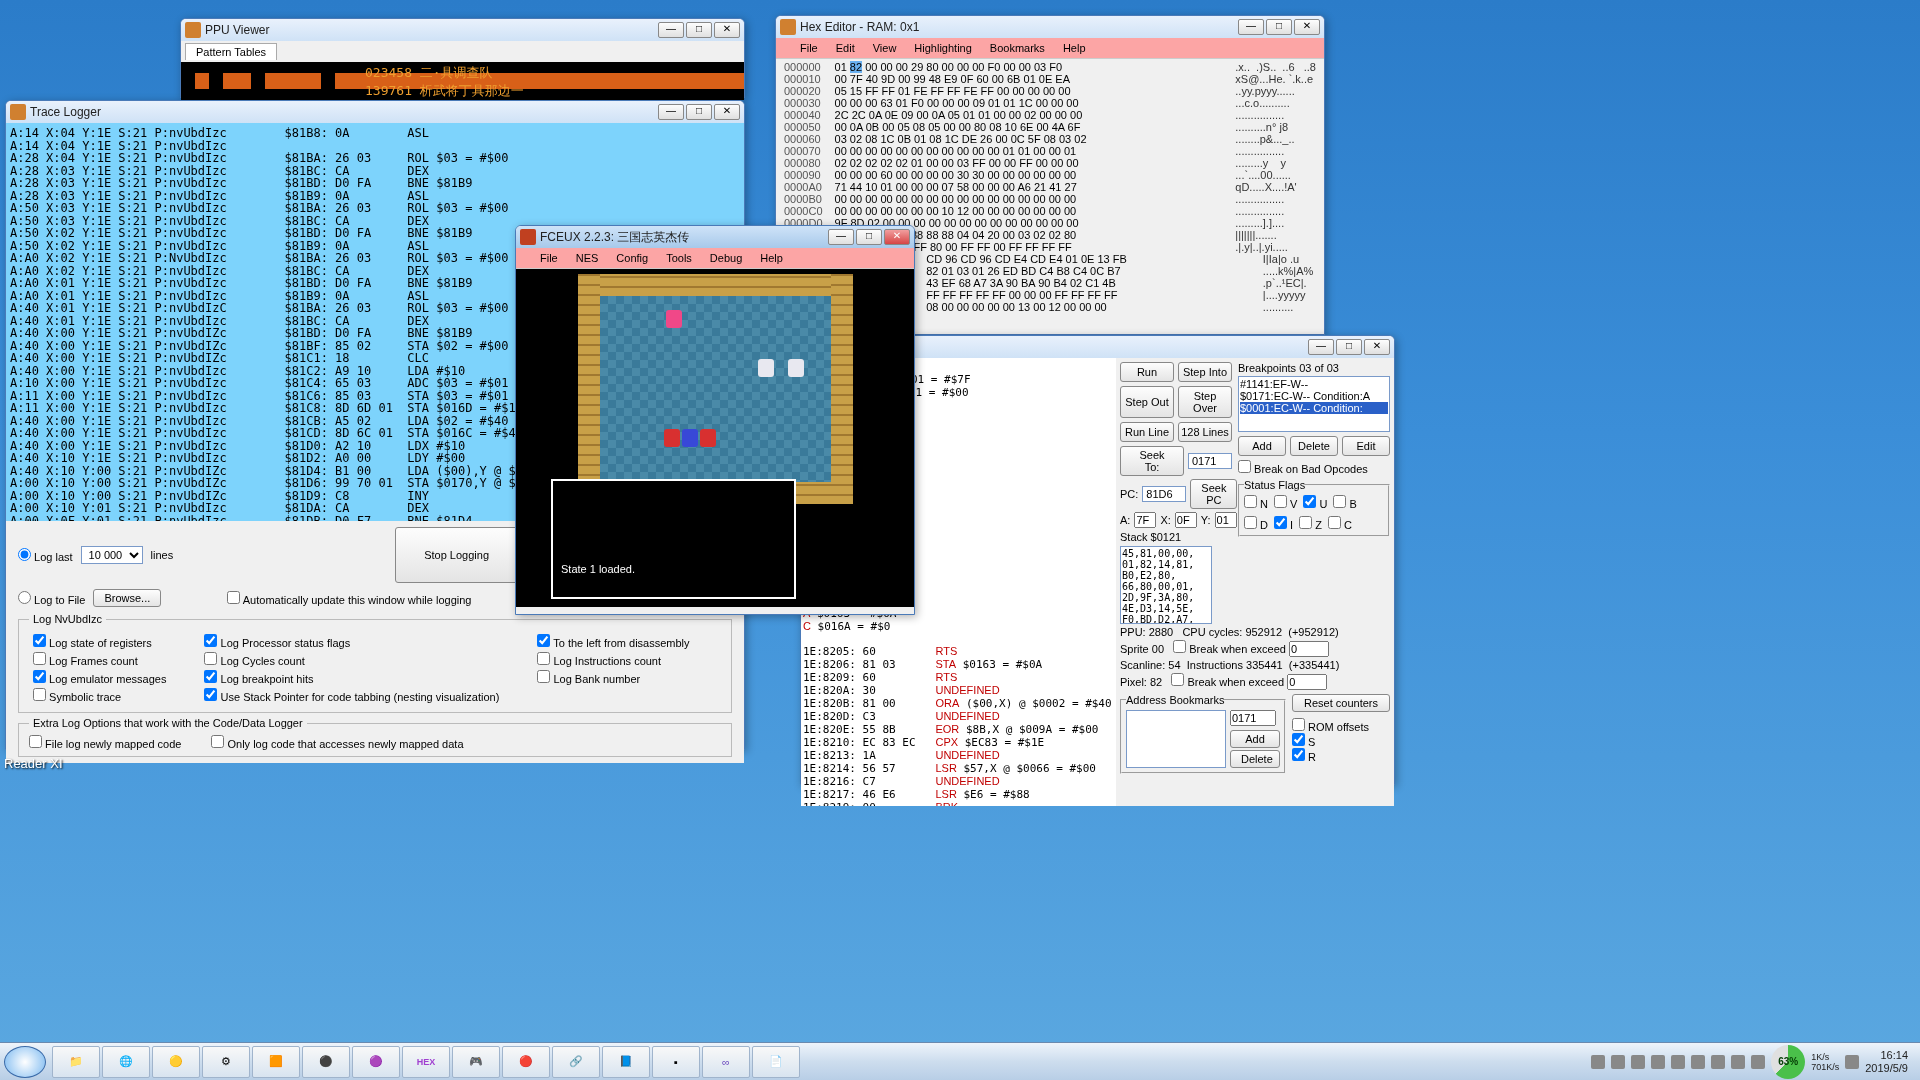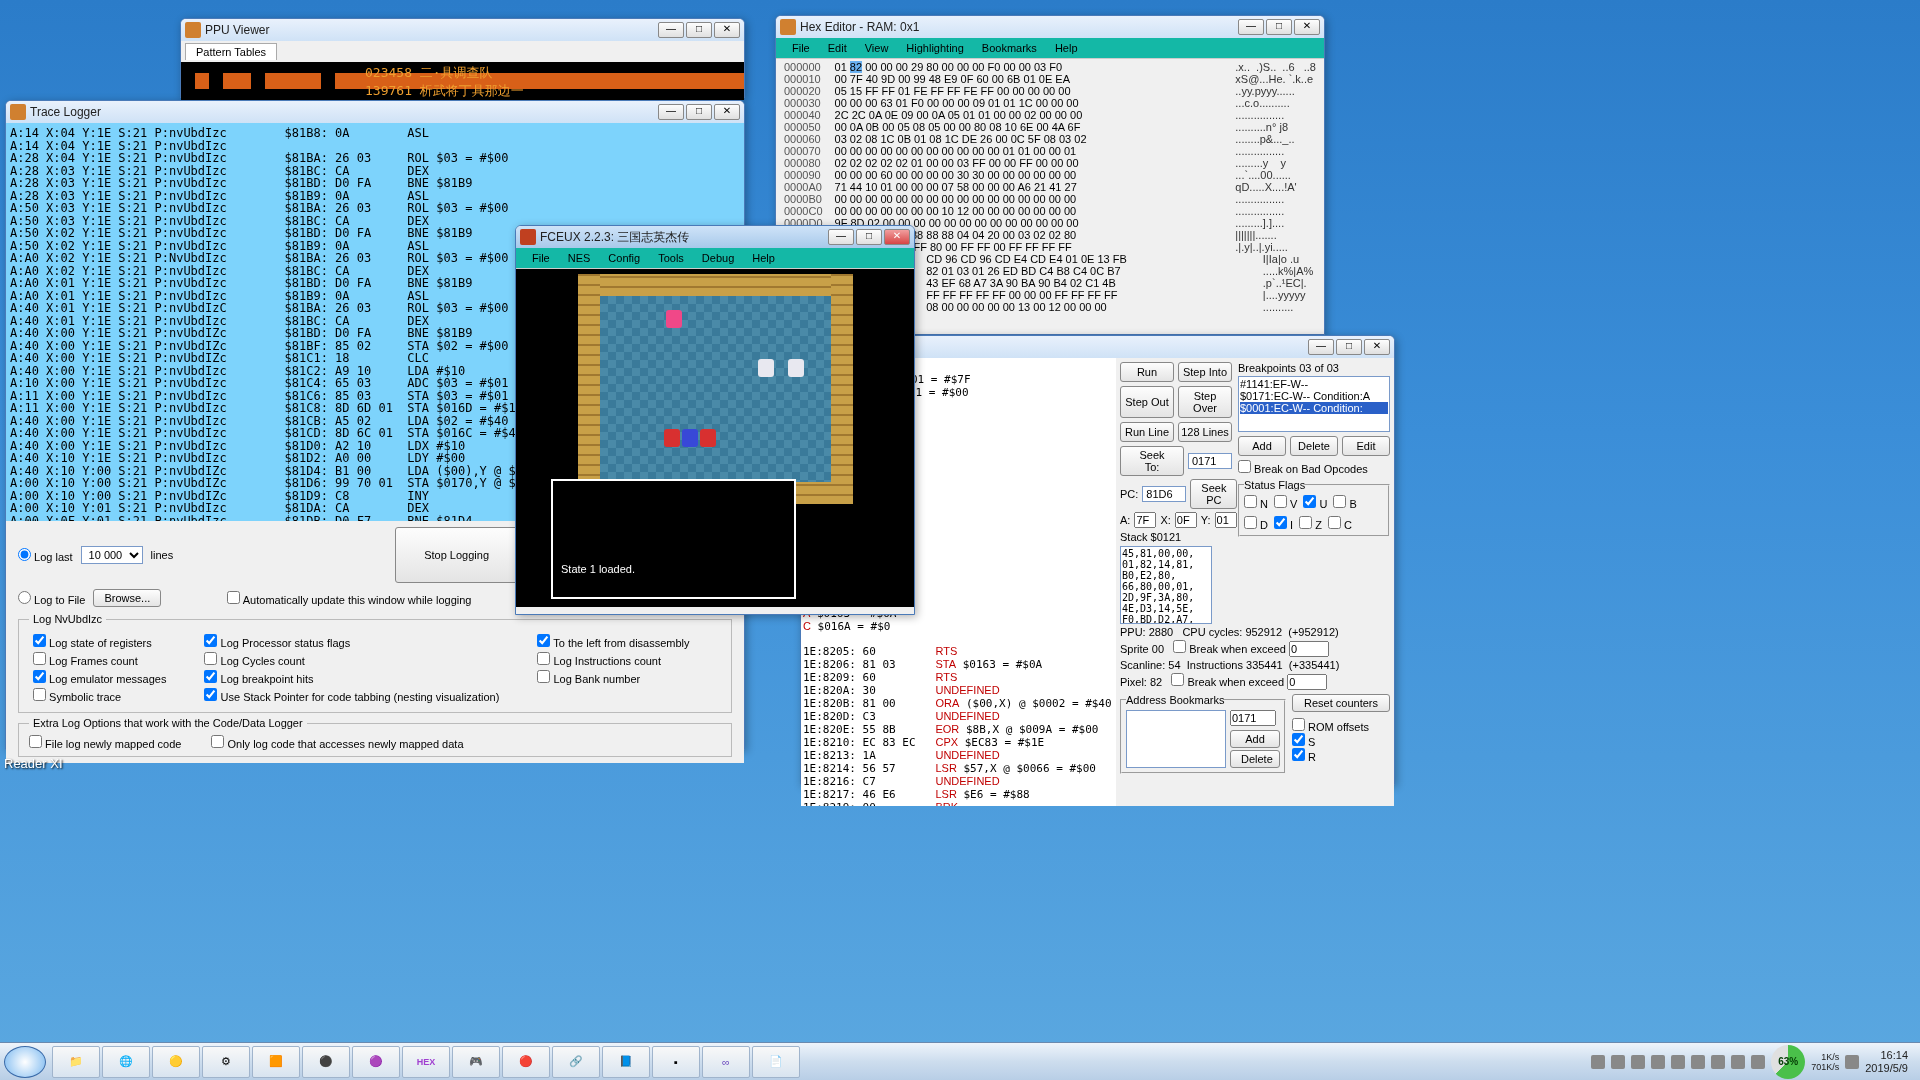--- a/index.html
+++ b/index.html
@@ -5,21 +5,21 @@
 *{box-sizing:border-box;margin:0;padding:0;font-family:"Segoe UI",Tahoma,sans-serif;font-size:11px}
 body{width:1920px;height:1080px;background:linear-gradient(180deg,#2b7cc9 0%,#3b8ed8 40%,#5ba8e0 100%);overflow:hidden;position:relative}
 .window{position:absolute;background:#f0f0f0;border:1px solid #4a7ab8;border-radius:6px 6px 0 0;box-shadow:2px 2px 8px rgba(0,0,0,.3)}
 .titlebar{background:linear-gradient(180deg,#e9f1fc,#cfe2f6);height:22px;display:flex;align-items:center;padding:2px 4px;border-radius:5px 5px 0 0}
 .titlebar.active{background:linear-gradient(180deg,#b8d5f0,#89b8e2)}
 .titlebar .ticon{width:16px;height:16px;background:#d08030;margin-right:4px;border-radius:2px}
 .titlebar .title{flex:1;color:#222;font-size:12px}
 .wbtns{display:flex;gap:2px}
 .wbtn{width:26px;height:16px;background:linear-gradient(#fdfdfd,#e0e0e0);border:1px solid #888;border-radius:2px;text-align:center;line-height:12px;font-size:10px;cursor:pointer}
 .wbtn.close{background:linear-gradient(#f19e9e,#d64545);color:#fff}
-.menubar{background:#14b8a6;border-bottom:1px solid #ccc;padding:2px 8px;display:flex;gap:2px}
+.menubar{background:#fca5a5;border-bottom:1px solid #ccc;padding:2px 16px;display:flex;gap:2px}
 .menuitem{padding:2px 8px;cursor:pointer}
 
 #ppu{left:180px;top:18px;width:565px;height:80px}
 #ppu .tabs{background:#f0f0f0;padding:2px 4px}
 #ppu .tab{display:inline-block;background:#fff;border:1px solid #aaa;border-bottom:none;padding:2px 10px;font-size:11px}
 #ppu .tiles{height:38px;background:#000;display:flex;overflow:hidden}
 #ppu .tile{width:14px;height:100%;background:#000}
 #ppu .tile.o{background:linear-gradient(#000 30%,#d86018 30%,#d86018 70%,#000 70%)}
 
 #trace{left:5px;top:100px;width:740px;height:650px}
@@ -482,21 +482,21 @@
     <div class="ico"></div>
     <div class="ico"></div>
     <div class="ico"></div>
     <div class="ico"></div>
     <div class="ico"></div>
     <div class="ico"></div>
     <div class="ico"></div>
     <div class="ico"></div>
     <div class="ico"></div>
     <div class="battery">63%</div>
-    <div style="white-space:pre-line;font-size:9px;text-align:right">1K/s
+    <div style="white-space:pre-line;font-size:9px;text-align:left">1K/s
 701K/s</div>
     <div class="ico"></div>
     <div class="clock">
         <div>16:14</div>
         <div>2019/5/9</div>
       </div>
   </div>
 </div>
 
 </body></html>

